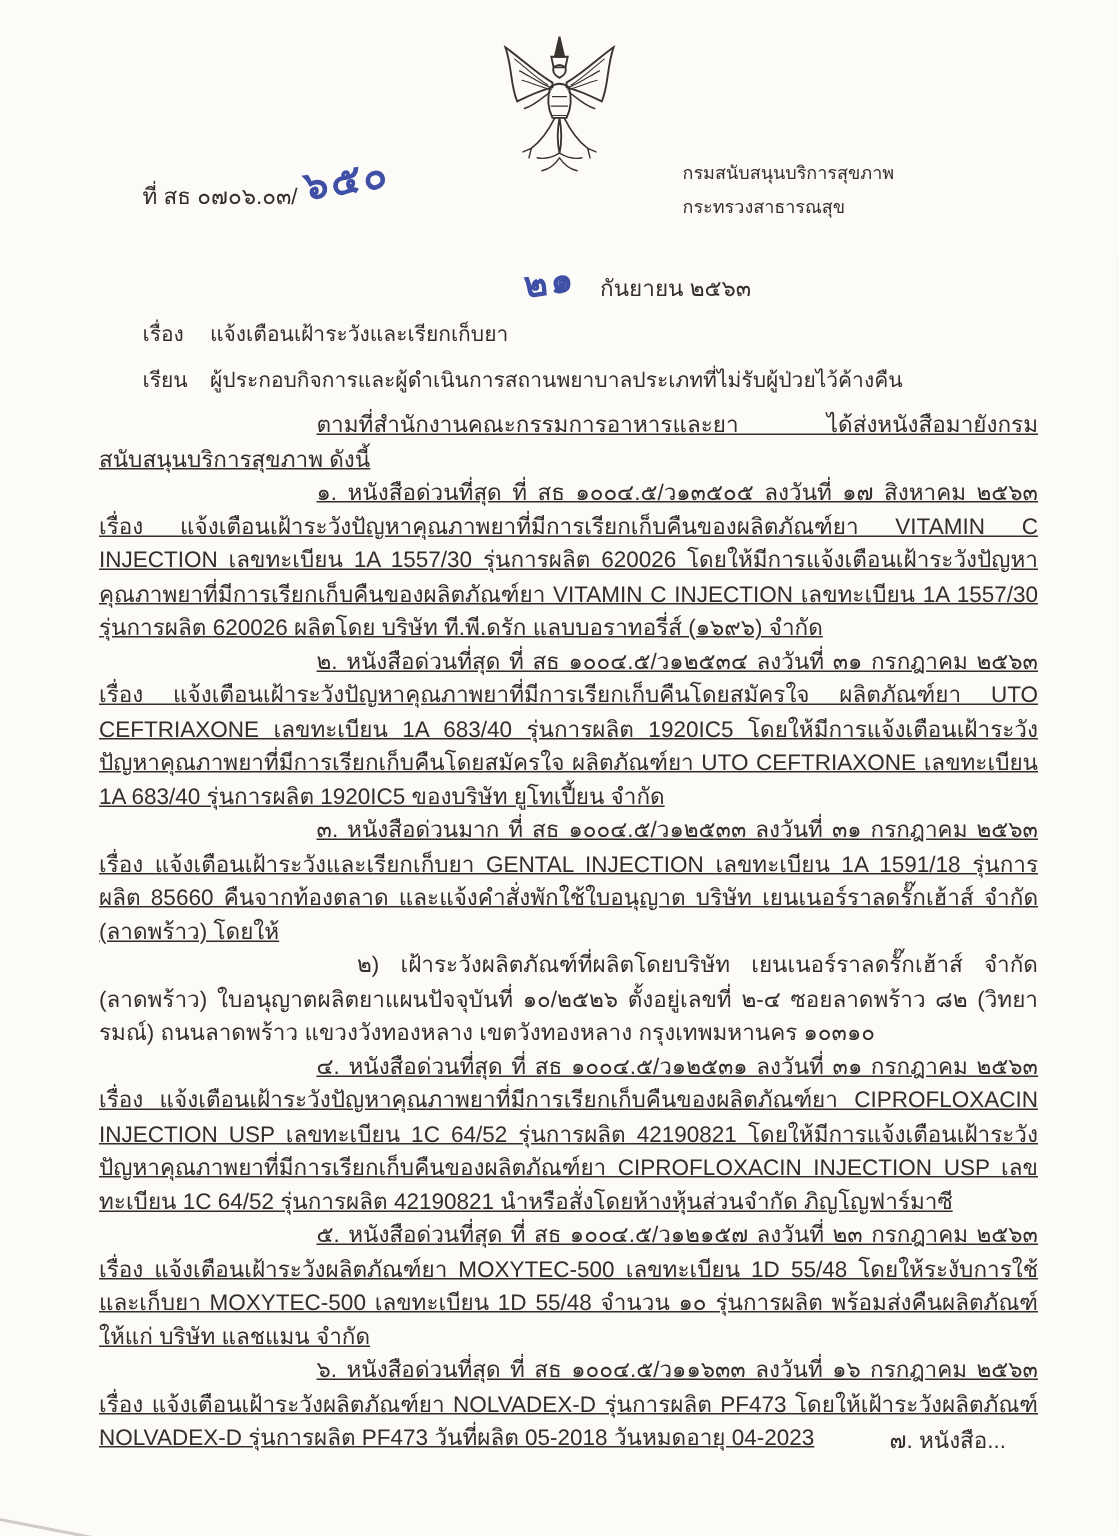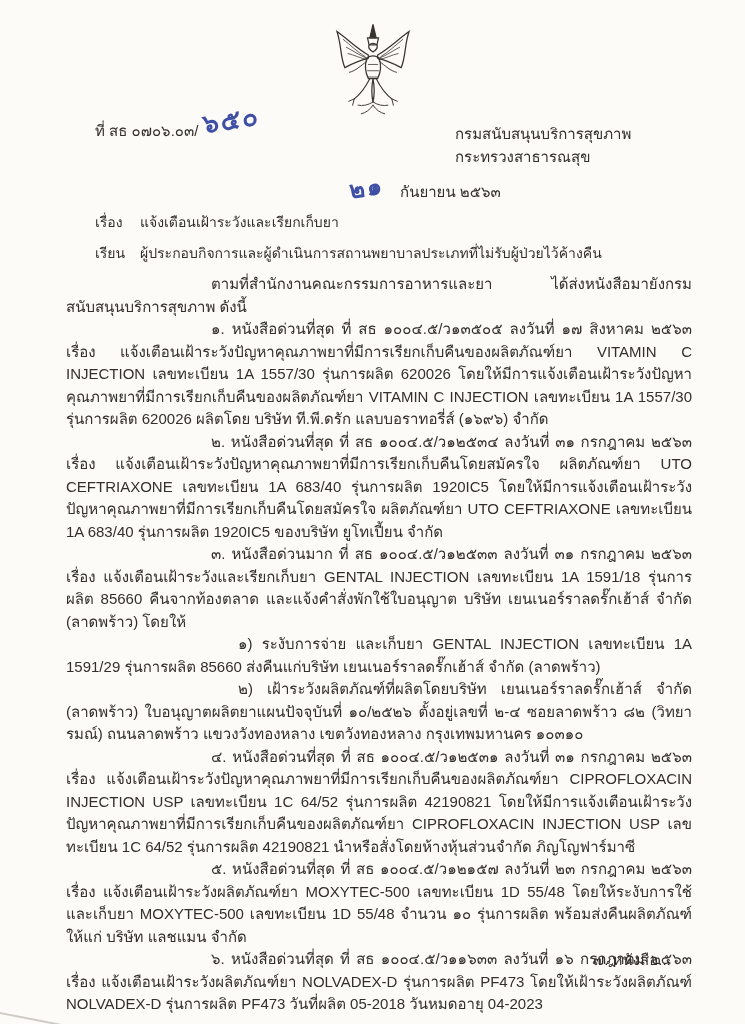--- a/index.html
+++ b/index.html
@@ -16,34 +16,34 @@
   .docno{position:absolute;left:95px;top:106px;font-size:15px;white-space:nowrap;}
   .hand{
     display:inline-block;
     color:#3e4fa5;
     font-size:26px;
     transform:rotate(-9deg) skewX(-4deg);
     letter-spacing:2px;
     font-weight:bold;
   }
   .docno .hand{position:relative;top:-7px;margin-left:4px;}
-  .agency{position:absolute;left:455px;top:104px;font-size:15px;line-height:23px;margin-top:18px;}
+  .agency{position:absolute;left:455px;top:104px;font-size:12px;line-height:23px;}
   .dateline{position:absolute;left:349px;top:168px;font-size:15px;}
   .dateline .hand{font-size:24px;vertical-align:-2px;}
   .dateline .printed{margin-left:16px;position:relative;top:3px;}
   .subject-row{position:absolute;left:95px;top:211px;font-size:14px;}
   .to-row{position:absolute;left:95px;top:242px;font-size:14px;}
   .row-label{display:inline-block;width:45px;}
   .body{
     position:absolute;left:66px;top:273px;width:626px;
     font-size:15px;line-height:22.5px;
     text-align:justify;
   }
   .body p{margin:0;}
-  .para{text-indent:145px;}
+  .para{text-indent:145px;text-decoration:underline;}
   .sub{text-indent:172px;}
   .continuation{position:absolute;left:593px;top:948px;font-size:15px;}
   .page-corner{
     position:absolute;left:-14px;bottom:4px;width:100px;height:1.5px;
     background:#cfccc6;transform:rotate(11deg);
   }
 </style>
 </head>
 <body>
 
@@ -89,21 +89,20 @@
 
   <div class="to-row">
     <span class="row-label">เรียน</span><span>ผู้ประกอบกิจการและผู้ดำเนินการสถานพยาบาลประเภทที่ไม่รับผู้ป่วยไว้ค้างคืน</span>
   </div>
 
   <div class="body">
     <p class="para">ตามที่สำนักงานคณะกรรมการอาหารและยา ได้ส่งหนังสือมายังกรมสนับสนุนบริการสุขภาพ ดังนี้</p>
     <p class="para">๑. หนังสือด่วนที่สุด ที่ สธ ๑๐๐๔.๕/ว๑๓๕๐๕ ลงวันที่ ๑๗ สิงหาคม ๒๕๖๓ เรื่อง แจ้งเตือนเฝ้าระวังปัญหาคุณภาพยาที่มีการเรียกเก็บคืนของผลิตภัณฑ์ยา VITAMIN C INJECTION เลขทะเบียน 1A 1557/30 รุ่นการผลิต 620026 โดยให้มีการแจ้งเตือนเฝ้าระวังปัญหาคุณภาพยาที่มีการเรียกเก็บคืนของผลิตภัณฑ์ยา VITAMIN C INJECTION เลขทะเบียน 1A 1557/30 รุ่นการผลิต 620026 ผลิตโดย บริษัท ที.พี.ดรัก แลบบอราทอรี่ส์ (๑๖๙๖) จำกัด</p>
     <p class="para">๒. หนังสือด่วนที่สุด ที่ สธ ๑๐๐๔.๕/ว๑๒๕๓๔ ลงวันที่ ๓๑ กรกฎาคม ๒๕๖๓ เรื่อง แจ้งเตือนเฝ้าระวังปัญหาคุณภาพยาที่มีการเรียกเก็บคืนโดยสมัครใจ ผลิตภัณฑ์ยา UTO CEFTRIAXONE เลขทะเบียน 1A 683/40 รุ่นการผลิต 1920IC5 โดยให้มีการแจ้งเตือนเฝ้าระวังปัญหาคุณภาพยาที่มีการเรียกเก็บคืนโดยสมัครใจ ผลิตภัณฑ์ยา UTO CEFTRIAXONE เลขทะเบียน 1A 683/40 รุ่นการผลิต 1920IC5 ของบริษัท ยูโทเปี้ยน จำกัด</p>
     <p class="para">๓. หนังสือด่วนมาก ที่ สธ ๑๐๐๔.๕/ว๑๒๕๓๓ ลงวันที่ ๓๑ กรกฎาคม ๒๕๖๓ เรื่อง แจ้งเตือนเฝ้าระวังและเรียกเก็บยา GENTAL INJECTION เลขทะเบียน 1A 1591/18 รุ่นการผลิต 85660 คืนจากท้องตลาด และแจ้งคำสั่งพักใช้ใบอนุญาต บริษัท เยนเนอร์ราลดรั๊กเฮ้าส์ จำกัด (ลาดพร้าว) โดยให้</p>
-    <p class="sub">๑) ระงับการจ่าย และเก็บยา GENTAL INJECTION เลขทะเบียน 1A 1591/29 รุ่นการผลิต 85660 ส่งคืนแก่บริษัท เยนเนอร์ราลดรั๊กเฮ้าส์ จำกัด (ลาดพร้าว)</p>
     <p class="sub">๒) เฝ้าระวังผลิตภัณฑ์ที่ผลิตโดยบริษัท เยนเนอร์ราลดรั๊กเฮ้าส์ จำกัด (ลาดพร้าว) ใบอนุญาตผลิตยาแผนปัจจุบันที่ ๑๐/๒๕๒๖ ตั้งอยู่เลขที่ ๒-๔ ซอยลาดพร้าว ๘๒ (วิทยารมณ์) ถนนลาดพร้าว แขวงวังทองหลาง เขตวังทองหลาง กรุงเทพมหานคร ๑๐๓๑๐</p>
     <p class="para">๔. หนังสือด่วนที่สุด ที่ สธ ๑๐๐๔.๕/ว๑๒๕๓๑ ลงวันที่ ๓๑ กรกฎาคม ๒๕๖๓ เรื่อง แจ้งเตือนเฝ้าระวังปัญหาคุณภาพยาที่มีการเรียกเก็บคืนของผลิตภัณฑ์ยา CIPROFLOXACIN INJECTION USP เลขทะเบียน 1C 64/52 รุ่นการผลิต 42190821 โดยให้มีการแจ้งเตือนเฝ้าระวังปัญหาคุณภาพยาที่มีการเรียกเก็บคืนของผลิตภัณฑ์ยา CIPROFLOXACIN INJECTION USP เลขทะเบียน 1C 64/52 รุ่นการผลิต 42190821 นำหรือสั่งโดยห้างหุ้นส่วนจำกัด ภิญโญฟาร์มาซี</p>
     <p class="para">๕. หนังสือด่วนที่สุด ที่ สธ ๑๐๐๔.๕/ว๑๒๑๕๗ ลงวันที่ ๒๓ กรกฎาคม ๒๕๖๓ เรื่อง แจ้งเตือนเฝ้าระวังผลิตภัณฑ์ยา MOXYTEC-500 เลขทะเบียน 1D 55/48 โดยให้ระงับการใช้และเก็บยา MOXYTEC-500 เลขทะเบียน 1D 55/48 จำนวน ๑๐ รุ่นการผลิต พร้อมส่งคืนผลิตภัณฑ์ให้แก่ บริษัท แลชแมน จำกัด</p>
     <p class="para">๖. หนังสือด่วนที่สุด ที่ สธ ๑๐๐๔.๕/ว๑๑๖๓๓ ลงวันที่ ๑๖ กรกฎาคม ๒๕๖๓ เรื่อง แจ้งเตือนเฝ้าระวังผลิตภัณฑ์ยา NOLVADEX-D รุ่นการผลิต PF473 โดยให้เฝ้าระวังผลิตภัณฑ์ NOLVADEX-D รุ่นการผลิต PF473 วันที่ผลิต 05-2018 วันหมดอายุ 04-2023</p>
   </div>
 
   <div class="continuation">๗. หนังสือ...</div>
 
   <div class="page-corner"></div>
 

